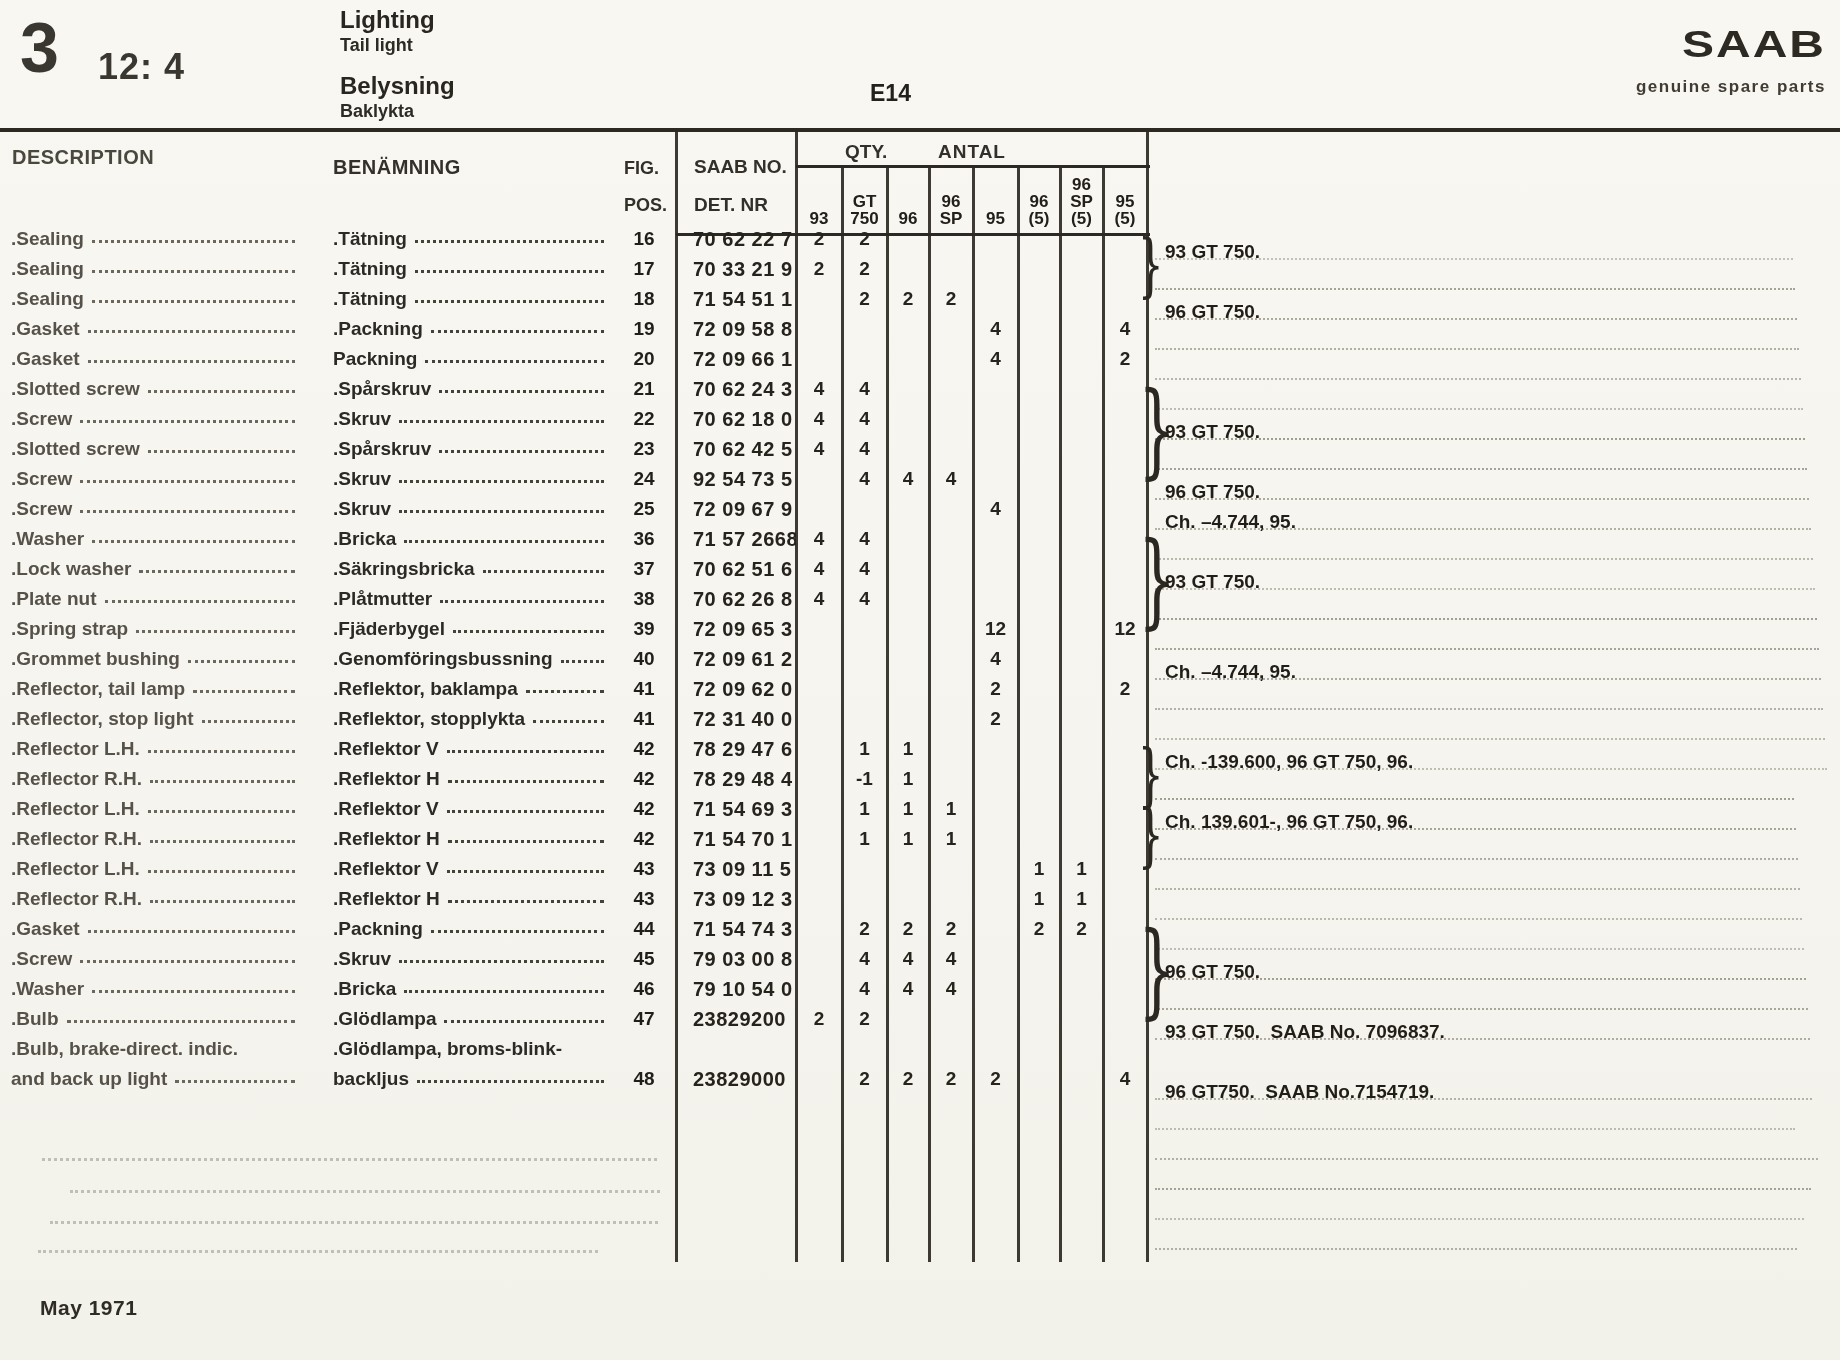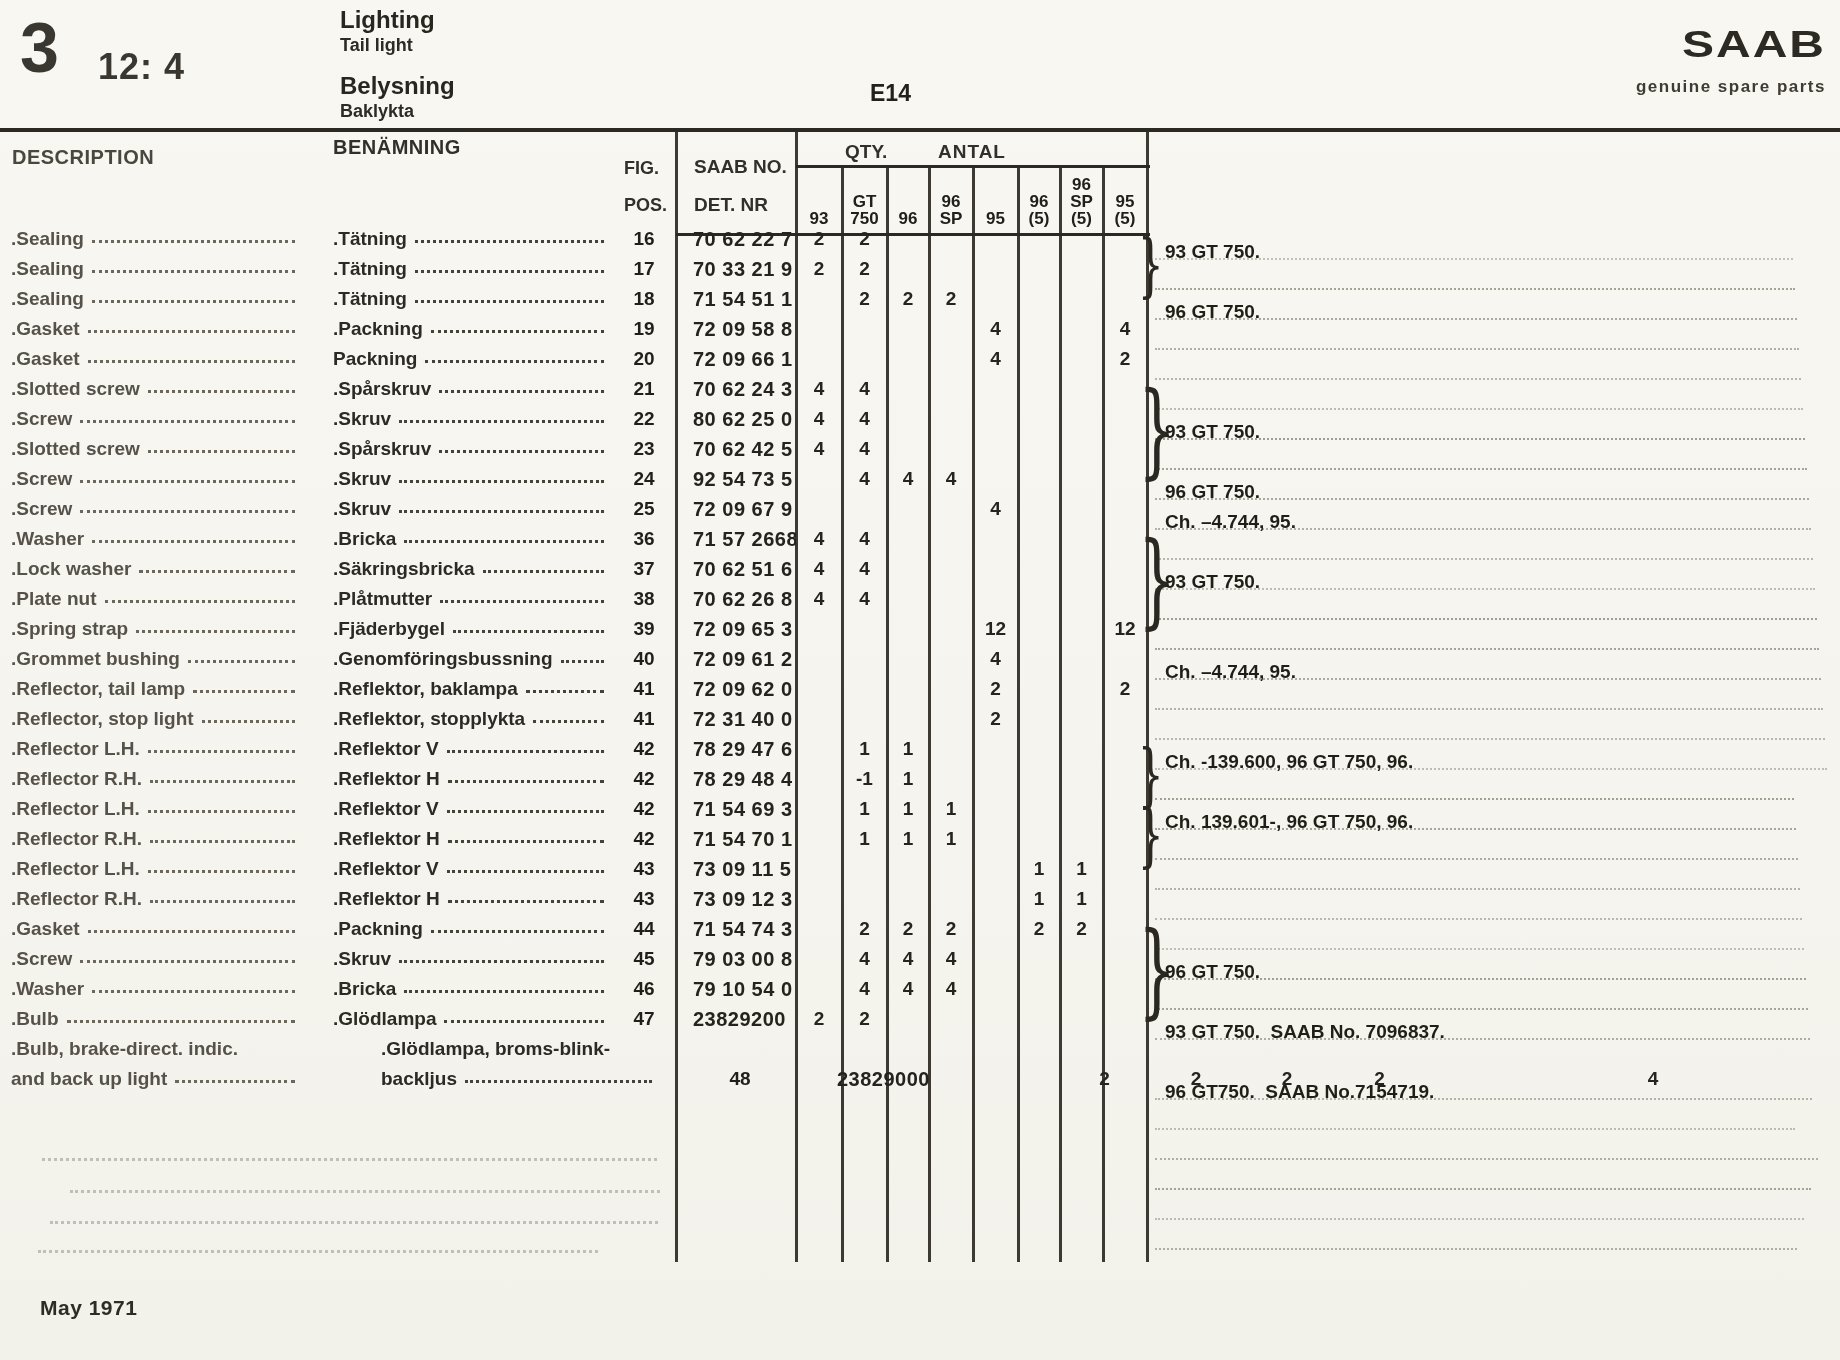--- a/index.html
+++ b/index.html
@@ -16,21 +16,21 @@
   .type-code{left:870px;top:80px;width:110px;font-size:23px;font-weight:800;color:#23211c;}
   .brand{right:14px;top:26px;width:460px;text-align:right;}
   .saab-logo{font-size:48px;font-weight:900;letter-spacing:2px;color:#2d2a24;transform:scaleY(.78);transform-origin:right top;line-height:48px;}
   .brand-sub{font-size:17px;font-weight:600;letter-spacing:1.5px;color:#403c33;line-height:26px;}
   
   .hline{position:absolute;background:#2c2923;height:3px;}
   .vline{position:absolute;background:#2c2923;width:3px;opacity:.92;}
   
   .th{position:absolute;font-weight:800;color:#33302a;white-space:nowrap;}
   .h-desc{left:12px;top:146px;font-size:20px;letter-spacing:.5px;color:#4a473e;}
-  .h-ben{left:333px;top:136px;font-size:20px;letter-spacing:.5px;}
+  .h-ben{left:333px;top:156px;font-size:20px;letter-spacing:.5px;}
   .h-fig{left:624px;top:150px;font-size:18px;line-height:37px;}
   .h-part{left:694px;top:148px;font-size:19px;line-height:38px;}
   .h-qty{left:845px;top:141px;font-size:19px;}
   .h-antal{left:938px;top:141px;font-size:19px;letter-spacing:1px;}
   .h-remarks{left:1360px;top:150px;width:220px;text-align:center;font-size:19px;letter-spacing:1px;line-height:37px;}
   #qty-subcols{position:absolute;left:796px;top:168px;width:351px;height:64px;display:grid;
                grid-template-columns:46px 45px 42px 44px 45px 42px 43px 44px;}
   .qcol{display:flex;flex-direction:column;justify-content:flex-end;align-items:center;
         padding-bottom:5px;font-size:17px;font-weight:800;line-height:17px;color:#23201b;}
   
@@ -537,21 +537,21 @@
             <div class="leader"></div>
           </div>
         </div>
         <div class="c fig">
           <div class="ln">
             <span>22</span>
           </div>
         </div>
         <div class="c part">
           <div class="ln">
-            <span>80 62 25 0</span>
+            <span>70 62 18 0</span>
           </div>
         </div>
         <div class="c q">
           <div class="ln">
             <span>4</span>
           </div>
         </div>
         <div class="c q">
           <div class="ln">
             <span>4</span>
@@ -1861,21 +1861,21 @@
           <div class="ln">
             <span></span>
           </div>
         </div>
         <div class="c q">
           <div class="ln">
             <span></span>
           </div>
         </div>
       </div>
-      <div class="row" style="top: 810px; height: 60px; gap: 48px;">
+      <div class="row" style="top: 810px; height: 60px;">
         <div class="c desc">
           <div class="ln">
             <span>.Bulb, brake-direct. indic.</span>
           </div>
           <div class="ln">
             <span>and back up light</span>
             <div class="leader"></div>
           </div>
         </div>
         <div class="c ben">

